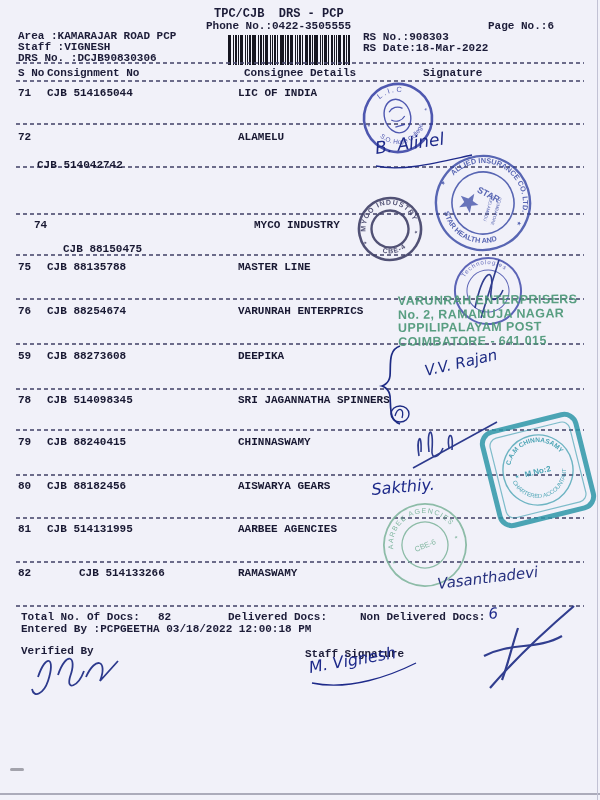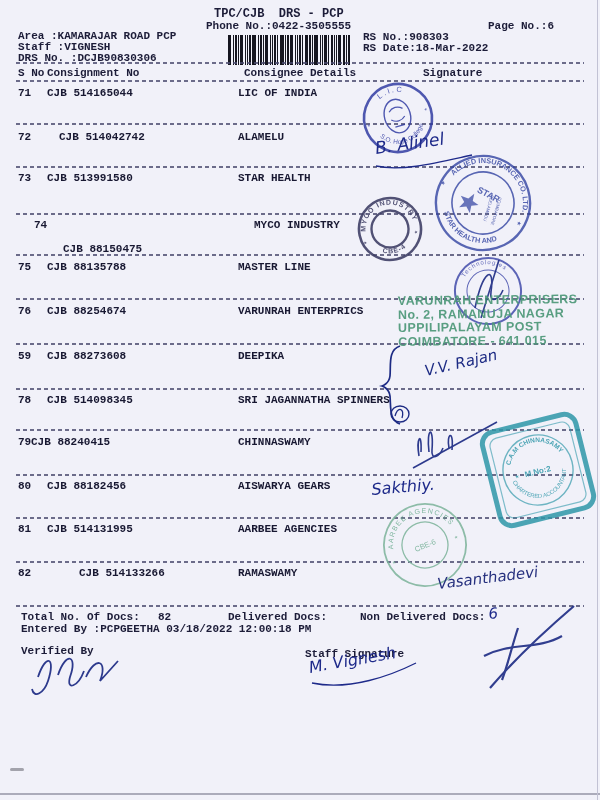--- a/index.html
+++ b/index.html
@@ -56,27 +56,22 @@
   <div class="sep" style="top:561px;"></div>
   <div class="sep" style="top:605px;"></div>
 
   <div style="position:absolute;left:0;top:87px;width:600px;height:12px;">
     <span class="row-cell" style="left:18px;">71</span>
     <span class="row-cell" style="left:47px;">CJB 514165044</span>
     <span class="row-cell" style="left:238px;">LIC OF INDIA</span>
   </div>
   <div style="position:absolute;left:0;top:131px;width:600px;height:12px;">
     <span class="row-cell" style="left:18px;">72</span>
-    <span class="row-cell" style="left:59px;">CJB 514042742</span>
+    <span class="row-cell" style="left:37px;margin-top:28px;">CJB 514042742</span>
     <span class="row-cell" style="left:238px;">ALAMELU</span>
-  </div>
-  <div style="position:absolute;left:0;top:172px;width:600px;height:12px;">
-    <span class="row-cell" style="left:18px;">73</span>
-    <span class="row-cell" style="left:47px;">CJB 513991580</span>
-    <span class="row-cell" style="left:238px;">STAR HEALTH</span>
   </div>
   <div style="position:absolute;left:16px;top:219px;width:540px;height:12px;">
     <span class="row-cell" style="left:18px;">74</span>
     <span class="row-cell" style="left:47px;margin-top:24px;">CJB 88150475</span>
     <span class="row-cell" style="left:238px;">MYCO INDUSTRY</span>
   </div>
   <div style="position:absolute;left:0;top:261px;width:600px;height:12px;">
     <span class="row-cell" style="left:18px;">75</span>
     <span class="row-cell" style="left:47px;">CJB 88135788</span>
     <span class="row-cell" style="left:238px;">MASTER LINE</span>
@@ -91,21 +86,21 @@
     <span class="row-cell" style="left:47px;">CJB 88273608</span>
     <span class="row-cell" style="left:238px;">DEEPIKA</span>
   </div>
   <div style="position:absolute;left:0;top:394px;width:600px;height:12px;">
     <span class="row-cell" style="left:18px;">78</span>
     <span class="row-cell" style="left:47px;">CJB 514098345</span>
     <span class="row-cell" style="left:238px;">SRI JAGANNATHA SPINNERS</span>
   </div>
   <div style="position:absolute;left:0;top:436px;width:600px;height:12px;">
     <span class="row-cell" style="left:18px;">79</span>
-    <span class="row-cell" style="left:31px;">CJB 88240415</span>
+    <span class="row-cell" style="left:47px;">CJB 88240415</span>
     <span class="row-cell" style="left:238px;">CHINNASWAMY</span>
   </div>
   <div style="position:absolute;left:0;top:480px;width:600px;height:12px;">
     <span class="row-cell" style="left:18px;">80</span>
     <span class="row-cell" style="left:47px;">CJB 88182456</span>
     <span class="row-cell" style="left:238px;">AISWARYA GEARS</span>
   </div>
   <div style="position:absolute;left:0;top:523px;width:600px;height:12px;">
     <span class="row-cell" style="left:18px;">81</span>
     <span class="row-cell" style="left:47px;">CJB 514131995</span>

